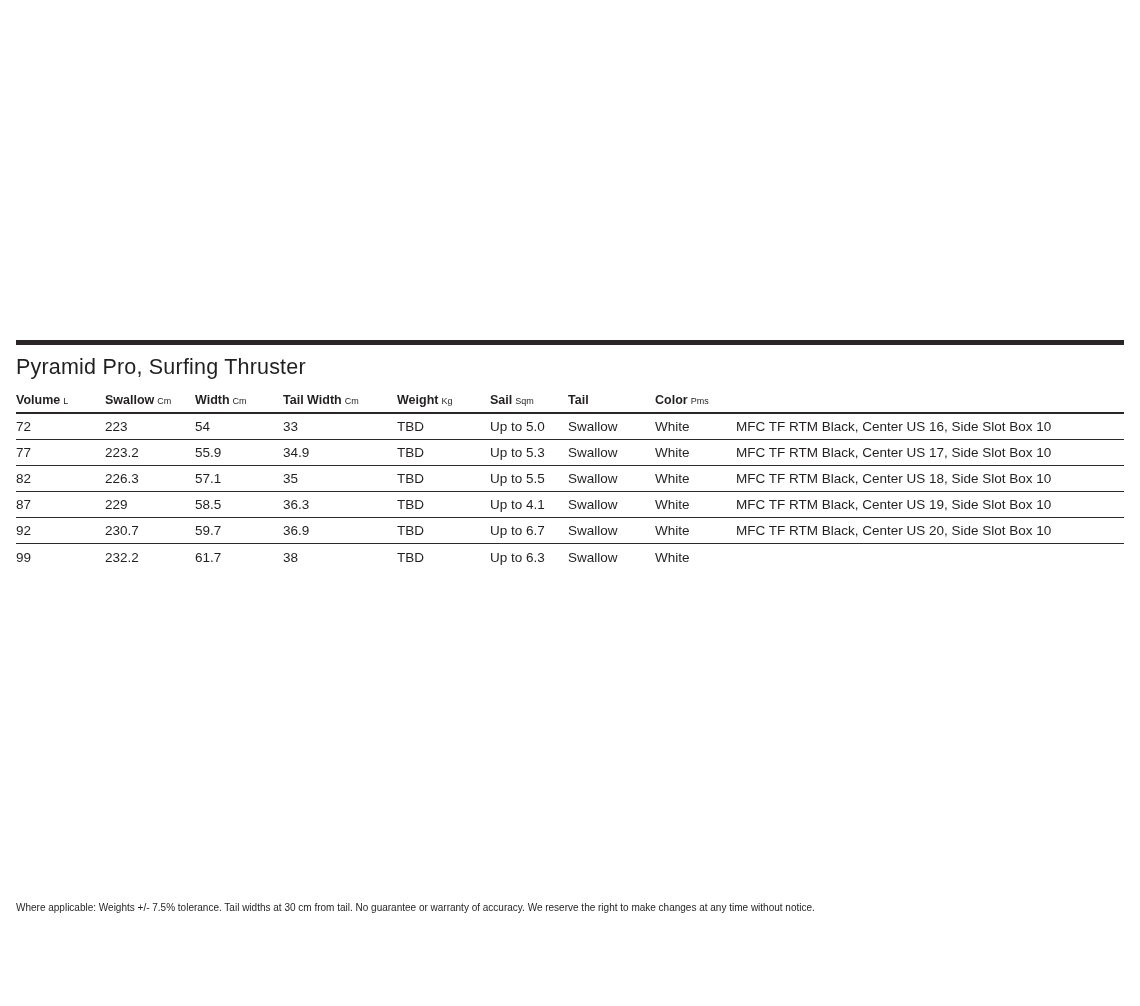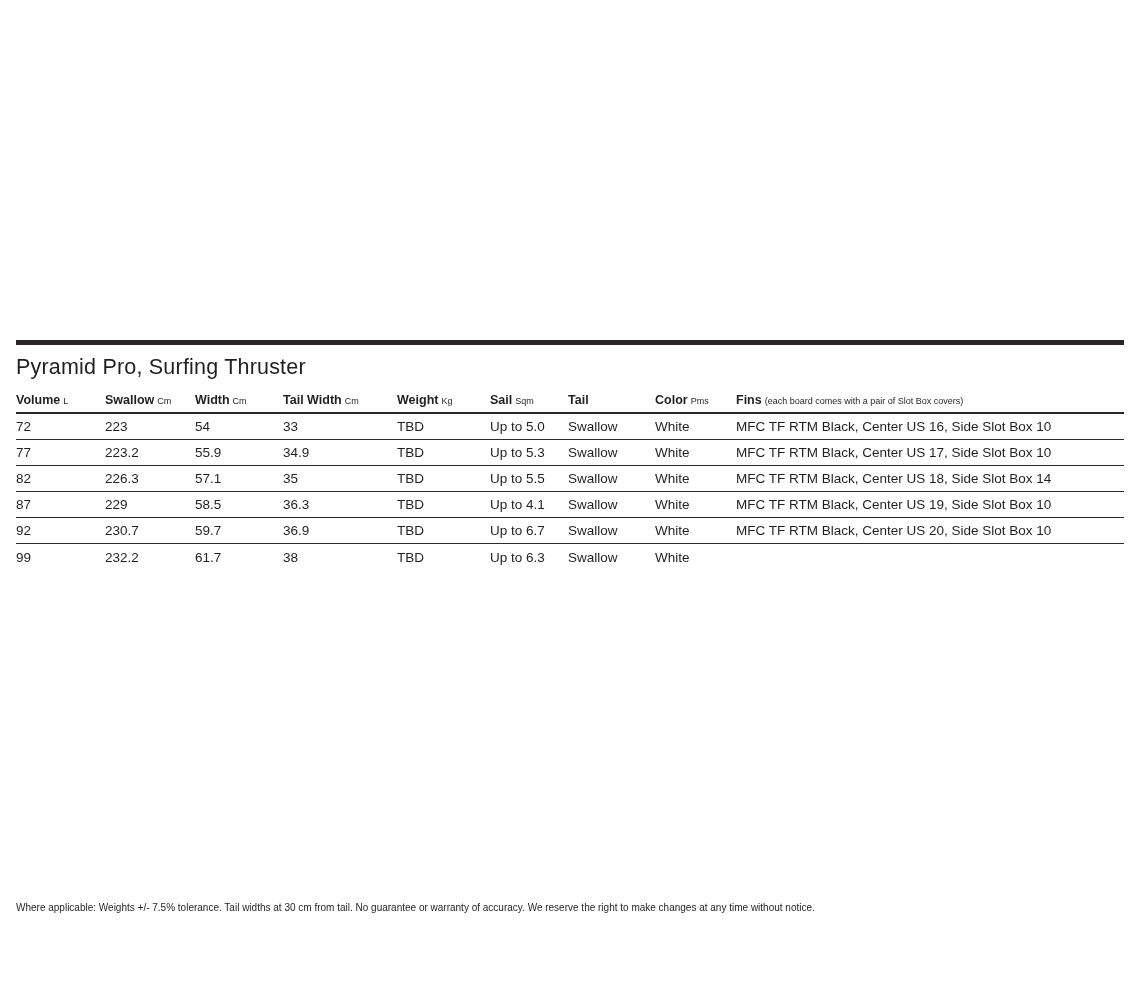--- a/index.html
+++ b/index.html
@@ -98,21 +98,20 @@
   <div class="spec-table">
     <div class="grid-row header-row">
         <div class="header-cell"><span>Volume</span><span class="header-unit">L</span></div>
         <div class="header-cell"><span>Swallow</span><span class="header-unit">Cm</span></div>
         <div class="header-cell"><span>Width</span><span class="header-unit">Cm</span></div>
         <div class="header-cell"><span>Tail Width</span><span class="header-unit">Cm</span></div>
         <div class="header-cell"><span>Weight</span><span class="header-unit">Kg</span></div>
         <div class="header-cell"><span>Sail</span><span class="header-unit">Sqm</span></div>
         <div class="header-cell"><span>Tail</span></div>
         <div class="header-cell"><span>Color</span><span class="header-unit">Pms</span></div>
-        <div class="header-cell"><span>Fins</span><span class="header-unit">(each board comes with a pair of Slot Box covers)</span></div>
       </div>
     <div id="table-body">
         <div class="grid-row body-row">
           <div class="body-cell">72</div>
           <div class="body-cell">223</div>
           <div class="body-cell">54</div>
           <div class="body-cell">33</div>
           <div class="body-cell">TBD</div>
           <div class="body-cell">Up to 5.0</div>
           <div class="body-cell">Swallow</div>
@@ -132,21 +131,21 @@
         </div>
         <div class="grid-row body-row">
           <div class="body-cell">82</div>
           <div class="body-cell">226.3</div>
           <div class="body-cell">57.1</div>
           <div class="body-cell">35</div>
           <div class="body-cell">TBD</div>
           <div class="body-cell">Up to 5.5</div>
           <div class="body-cell">Swallow</div>
           <div class="body-cell">White</div>
-          <div class="body-cell">MFC TF RTM Black, Center US 18, Side Slot Box 14</div>
+          <div class="body-cell">MFC TF RTM Black, Center US 18, Side Slot Box 10</div>
         </div>
         <div class="grid-row body-row">
           <div class="body-cell">87</div>
           <div class="body-cell">229</div>
           <div class="body-cell">58.5</div>
           <div class="body-cell">36.3</div>
           <div class="body-cell">TBD</div>
           <div class="body-cell">Up to 4.1</div>
           <div class="body-cell">Swallow</div>
           <div class="body-cell">White</div>

